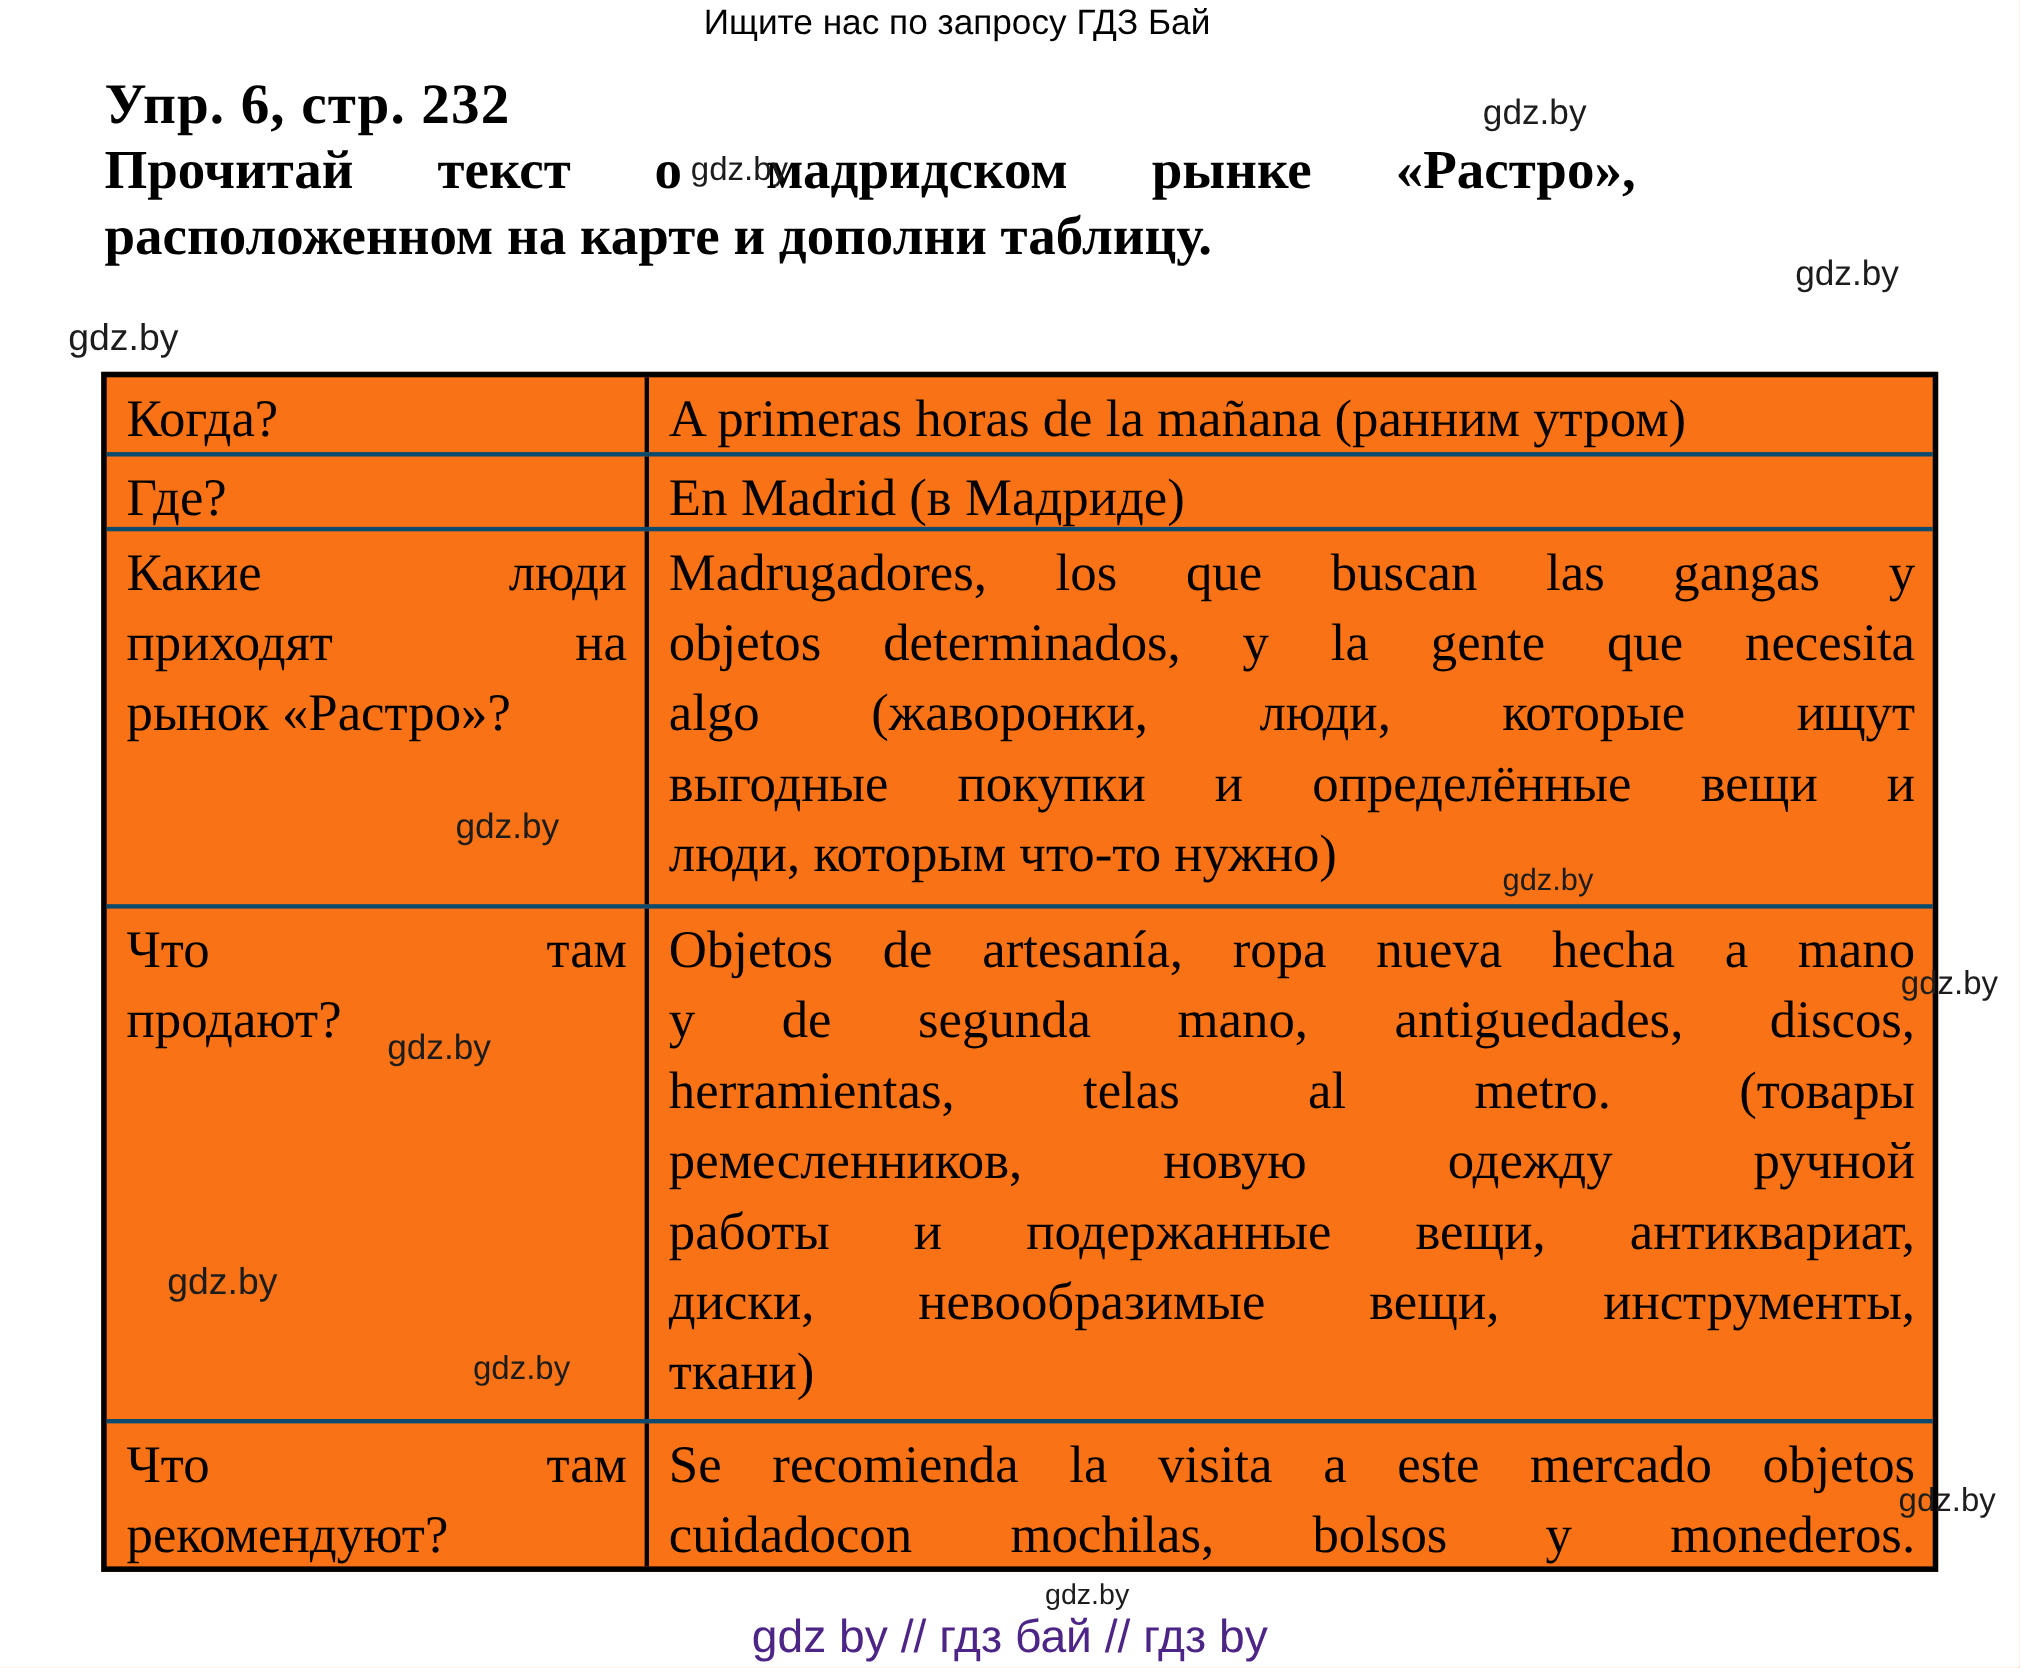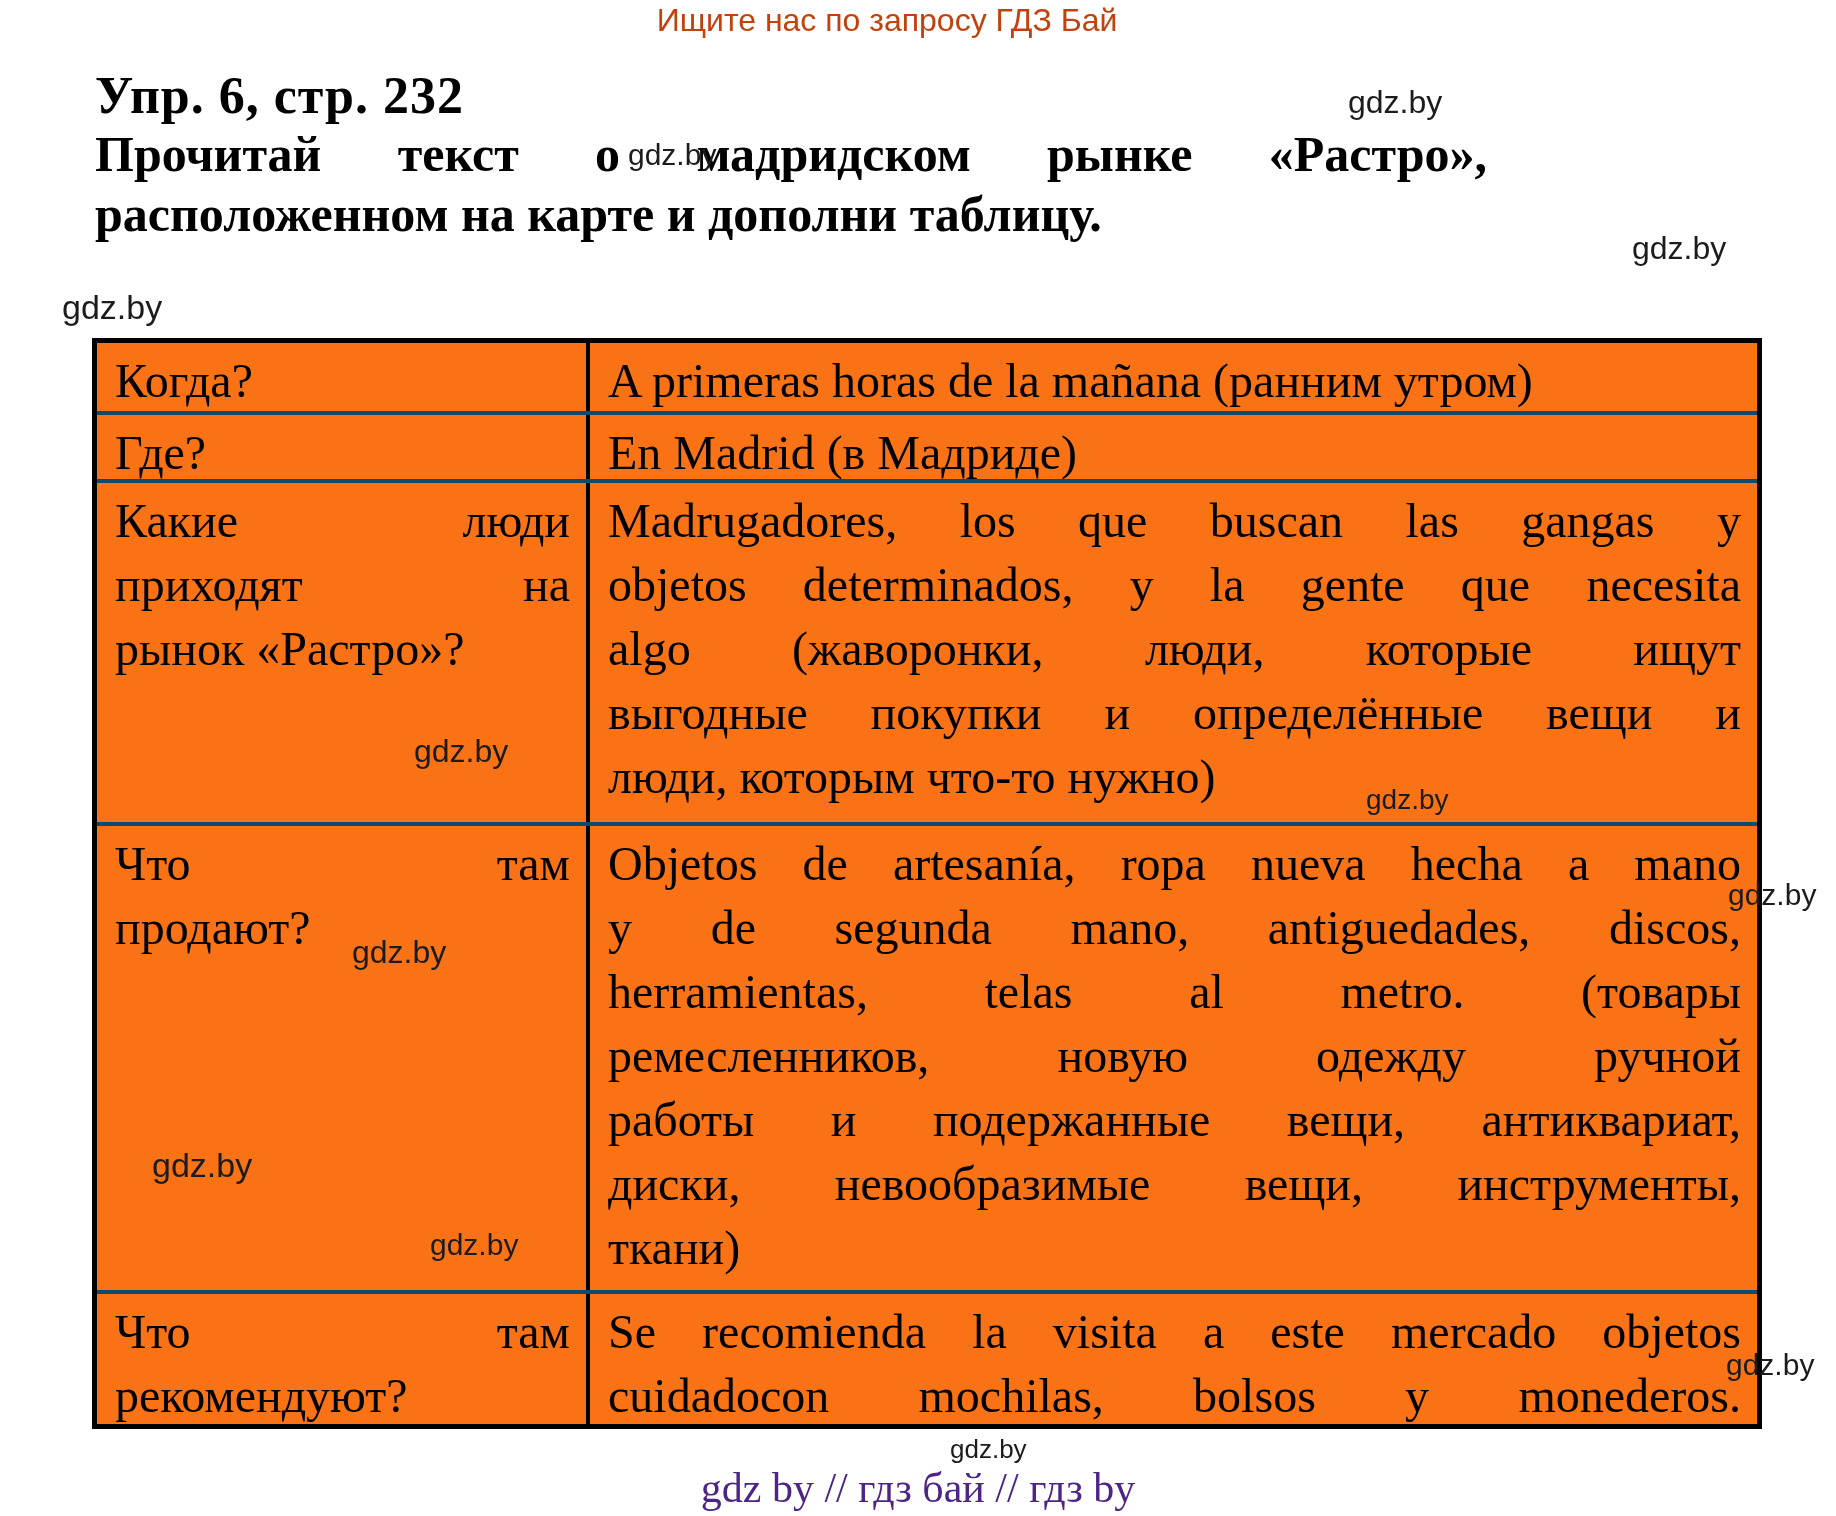--- a/index.html
+++ b/index.html
@@ -53,29 +53,29 @@
   #wm6  { left:1366px; top:784px;  font-size:28px; }
   #wm7  { left:352px;  top:934px;  font-size:32px; }
   #wm8  { left:152px;  top:1146px; font-size:34px; }
   #wm9  { left:430px;  top:1228px; font-size:30px; }
   #wm10 { left:1728px; top:878px;  font-size:30px; }
   #wm11 { left:1726px; top:1348px; font-size:30px; }
   #wm12 { left:950px;  top:1434px; font-size:26px; }
   
   .footer {
     position:absolute; left:0; top:1464px; width:1836px; text-align:center;
-    font-family:Liberation Serif, serif; font-size:42px; font-weight:400;
+    font-family:Liberation Sans, sans-serif; font-size:42px; font-weight:400;
   }
 </style>
 </head>
 <body>
 
 <div class="page">
 
-  <div class="promo" style="color: #c2410c; padding-left: 17px;">Ищите нас по запросу ГДЗ Бай</div>
+  <div class="promo" style="color: #000000;">Ищите нас по запросу ГДЗ Бай</div>
 
   <div class="title">Упр. 6, стр. 232</div>
 
   <div class="task">
       <div class="ln j">
         <span>Прочитай</span>
         <span>текст</span>
         <span>о</span>
         <span>мадридском</span>
         <span>рынке</span>

